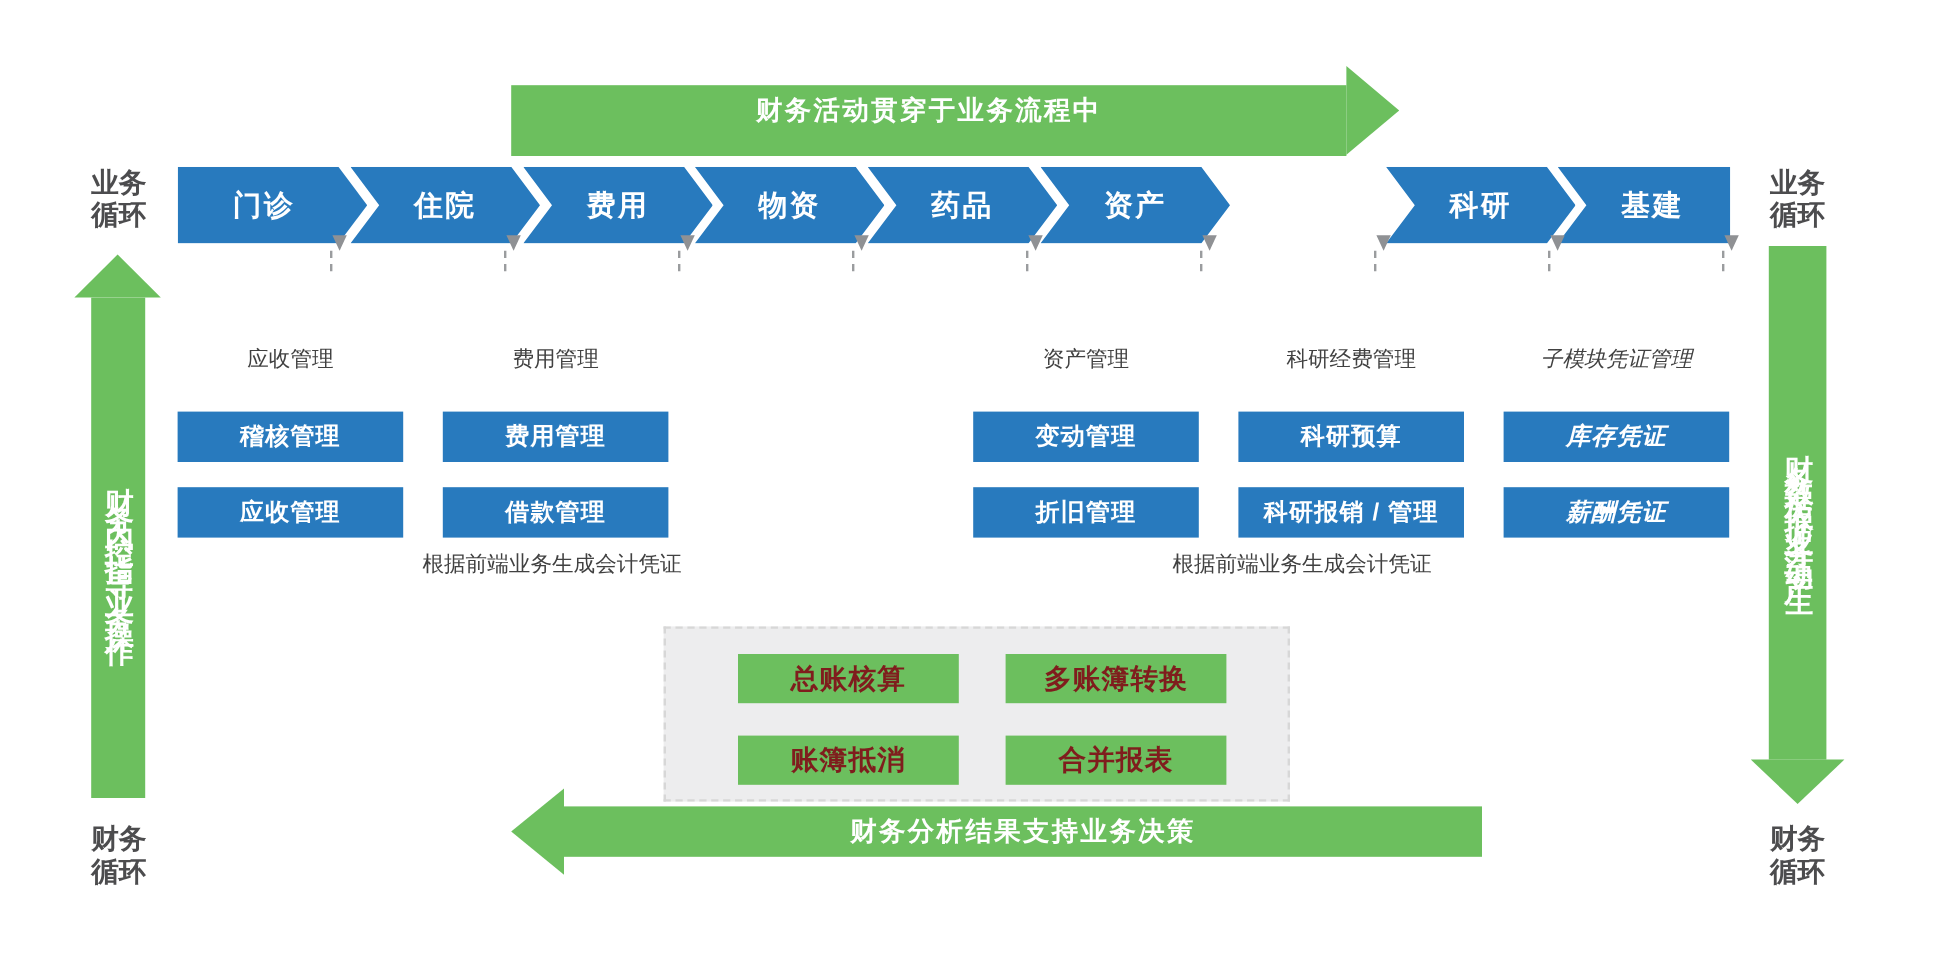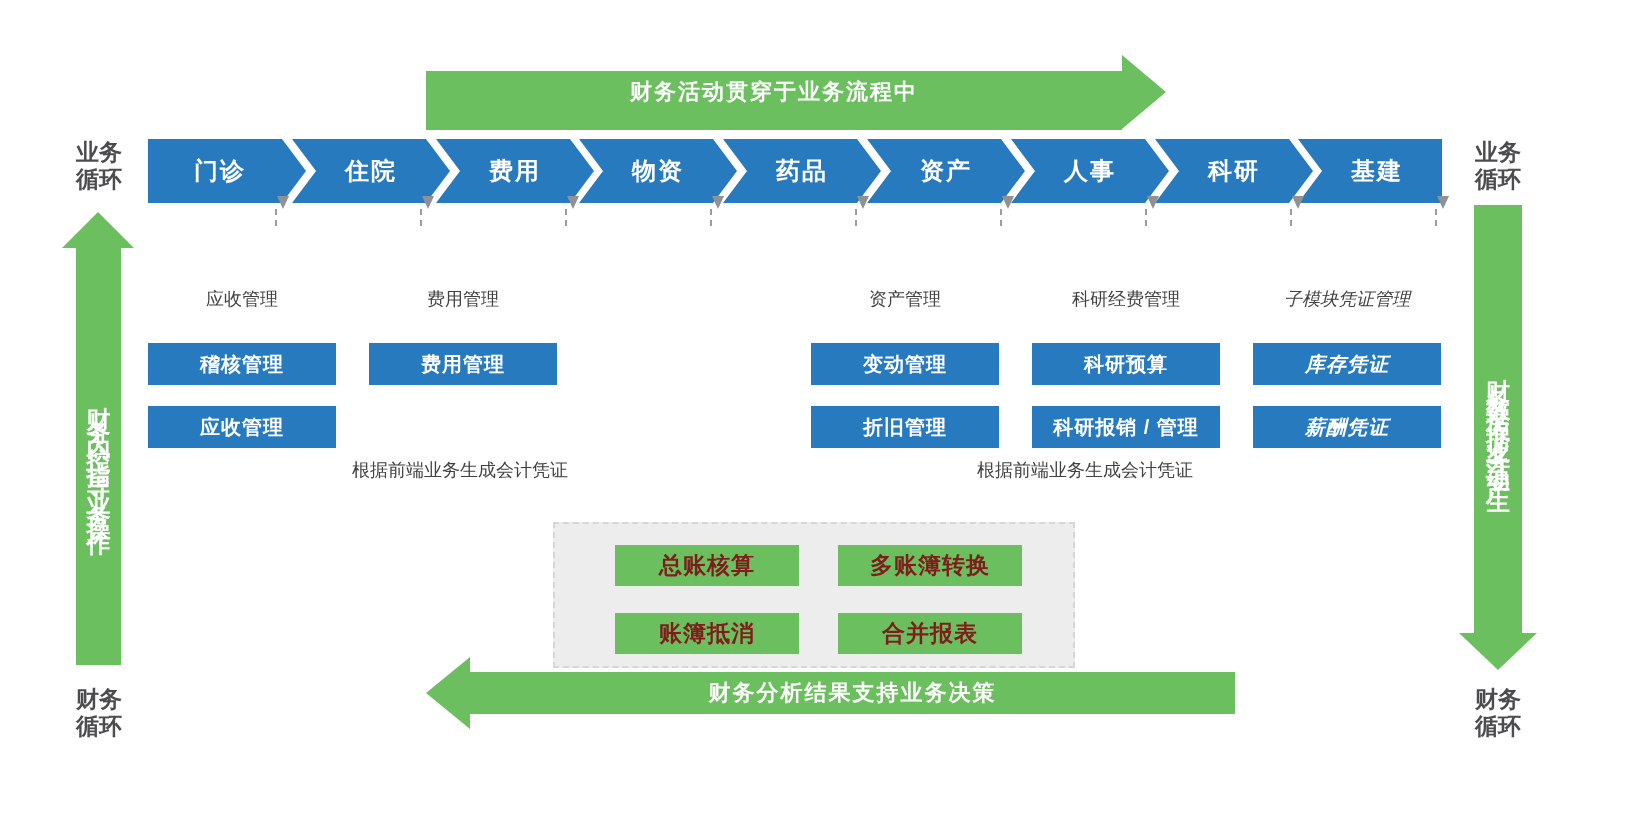--- a/index.html
+++ b/index.html
@@ -109,21 +109,20 @@
     <span class="rail-text tight">财务数据依据业务活动产生</span>
   </div>
   <div class="rail-right-head"></div>
 
   <div class="chev first" style="left:148px;">门诊</div>
   <div class="chev mid" style="left:292px;">住院</div>
   <div class="chev mid" style="left:436px;">费用</div>
   <div class="chev mid" style="left:579px;">物资</div>
   <div class="chev mid" style="left:723px;">药品</div>
   <div class="chev mid" style="left:867px;">资产</div>
-  <div class="chev mid" style="left:1011px;">人事</div>
   <div class="chev mid" style="left:1155px;">科研</div>
   <div class="chev last" style="left:1298px;">基建</div>
 
   <div class="darrow" style="left:275px;"><i class="stem"></i><i class="head"></i></div>
   <div class="darrow" style="left:420px;"><i class="stem"></i><i class="head"></i></div>
   <div class="darrow" style="left:565px;"><i class="stem"></i><i class="head"></i></div>
   <div class="darrow" style="left:710px;"><i class="stem"></i><i class="head"></i></div>
   <div class="darrow" style="left:855px;"><i class="stem"></i><i class="head"></i></div>
   <div class="darrow" style="left:1000px;"><i class="stem"></i><i class="head"></i></div>
   <div class="darrow" style="left:1145px;"><i class="stem"></i><i class="head"></i></div>
@@ -131,20 +130,21 @@
   <div class="darrow" style="left:1435px;"><i class="stem"></i><i class="head"></i></div>
 
   <div class="col" style="left:148px;">
     <div class="col-label">应收管理</div>
     <div class="box-blue">稽核管理</div>
     <div class="box-blue">应收管理</div>
   </div>
   <div class="col" style="left:369px;">
     <div class="col-label">费用管理</div>
     <div class="box-blue">费用管理</div>
+    <div class="box-blue">借款管理</div>
   </div>
   <div class="col" style="left:811px;">
     <div class="col-label">资产管理</div>
     <div class="box-blue">变动管理</div>
     <div class="box-blue">折旧管理</div>
   </div>
   <div class="col" style="left:1032px;">
     <div class="col-label">科研经费管理</div>
     <div class="box-blue">科研预算</div>
     <div class="box-blue">科研报销 / 管理</div>

